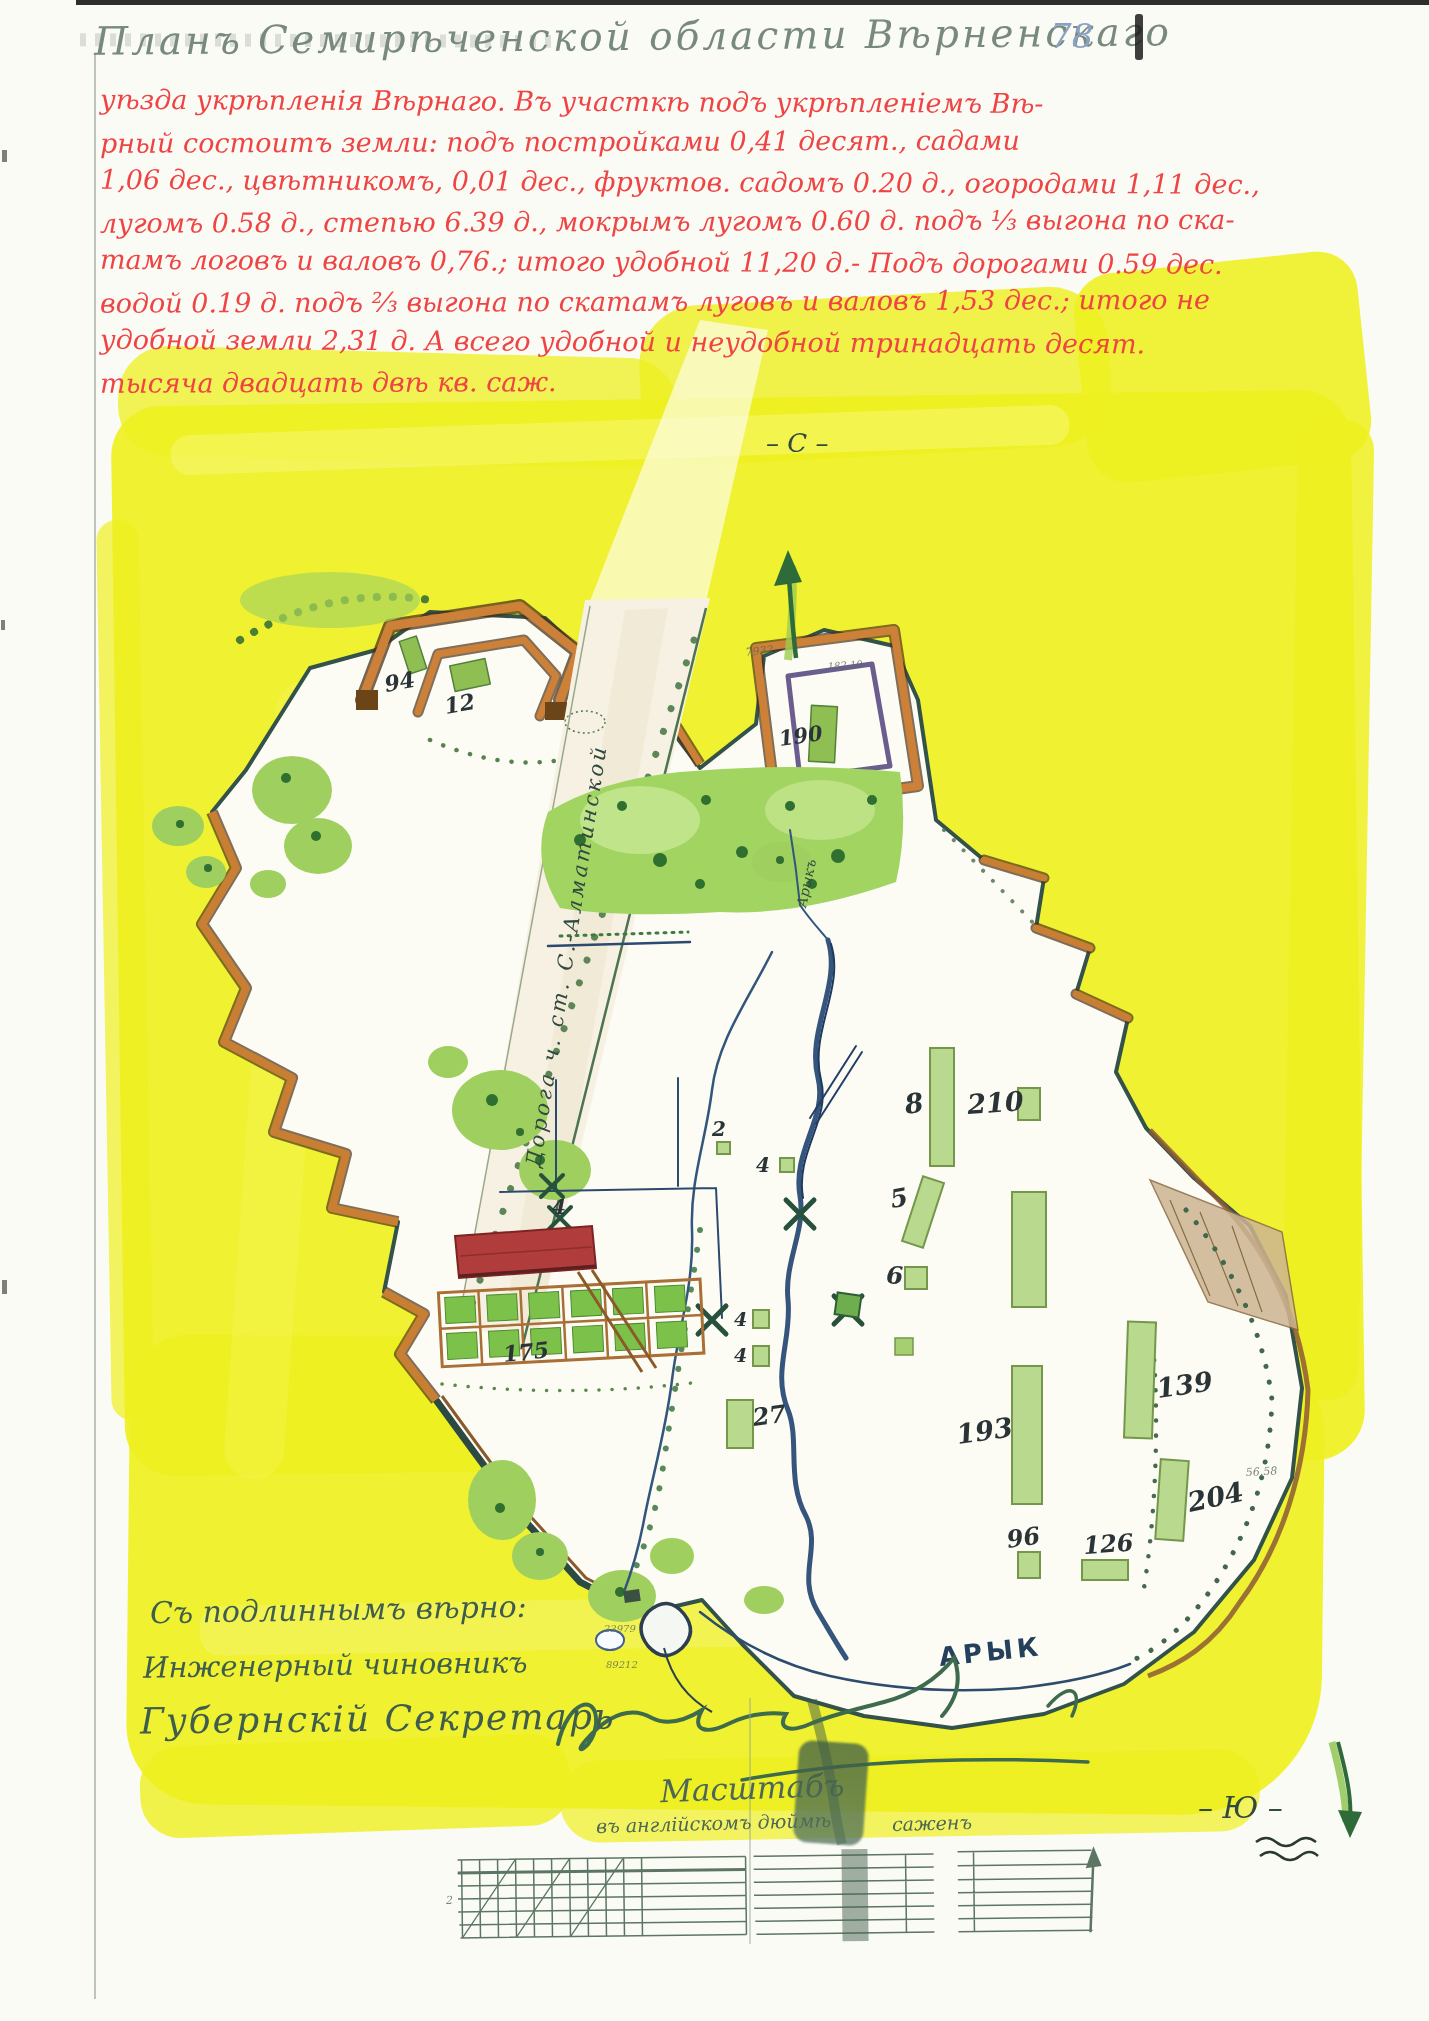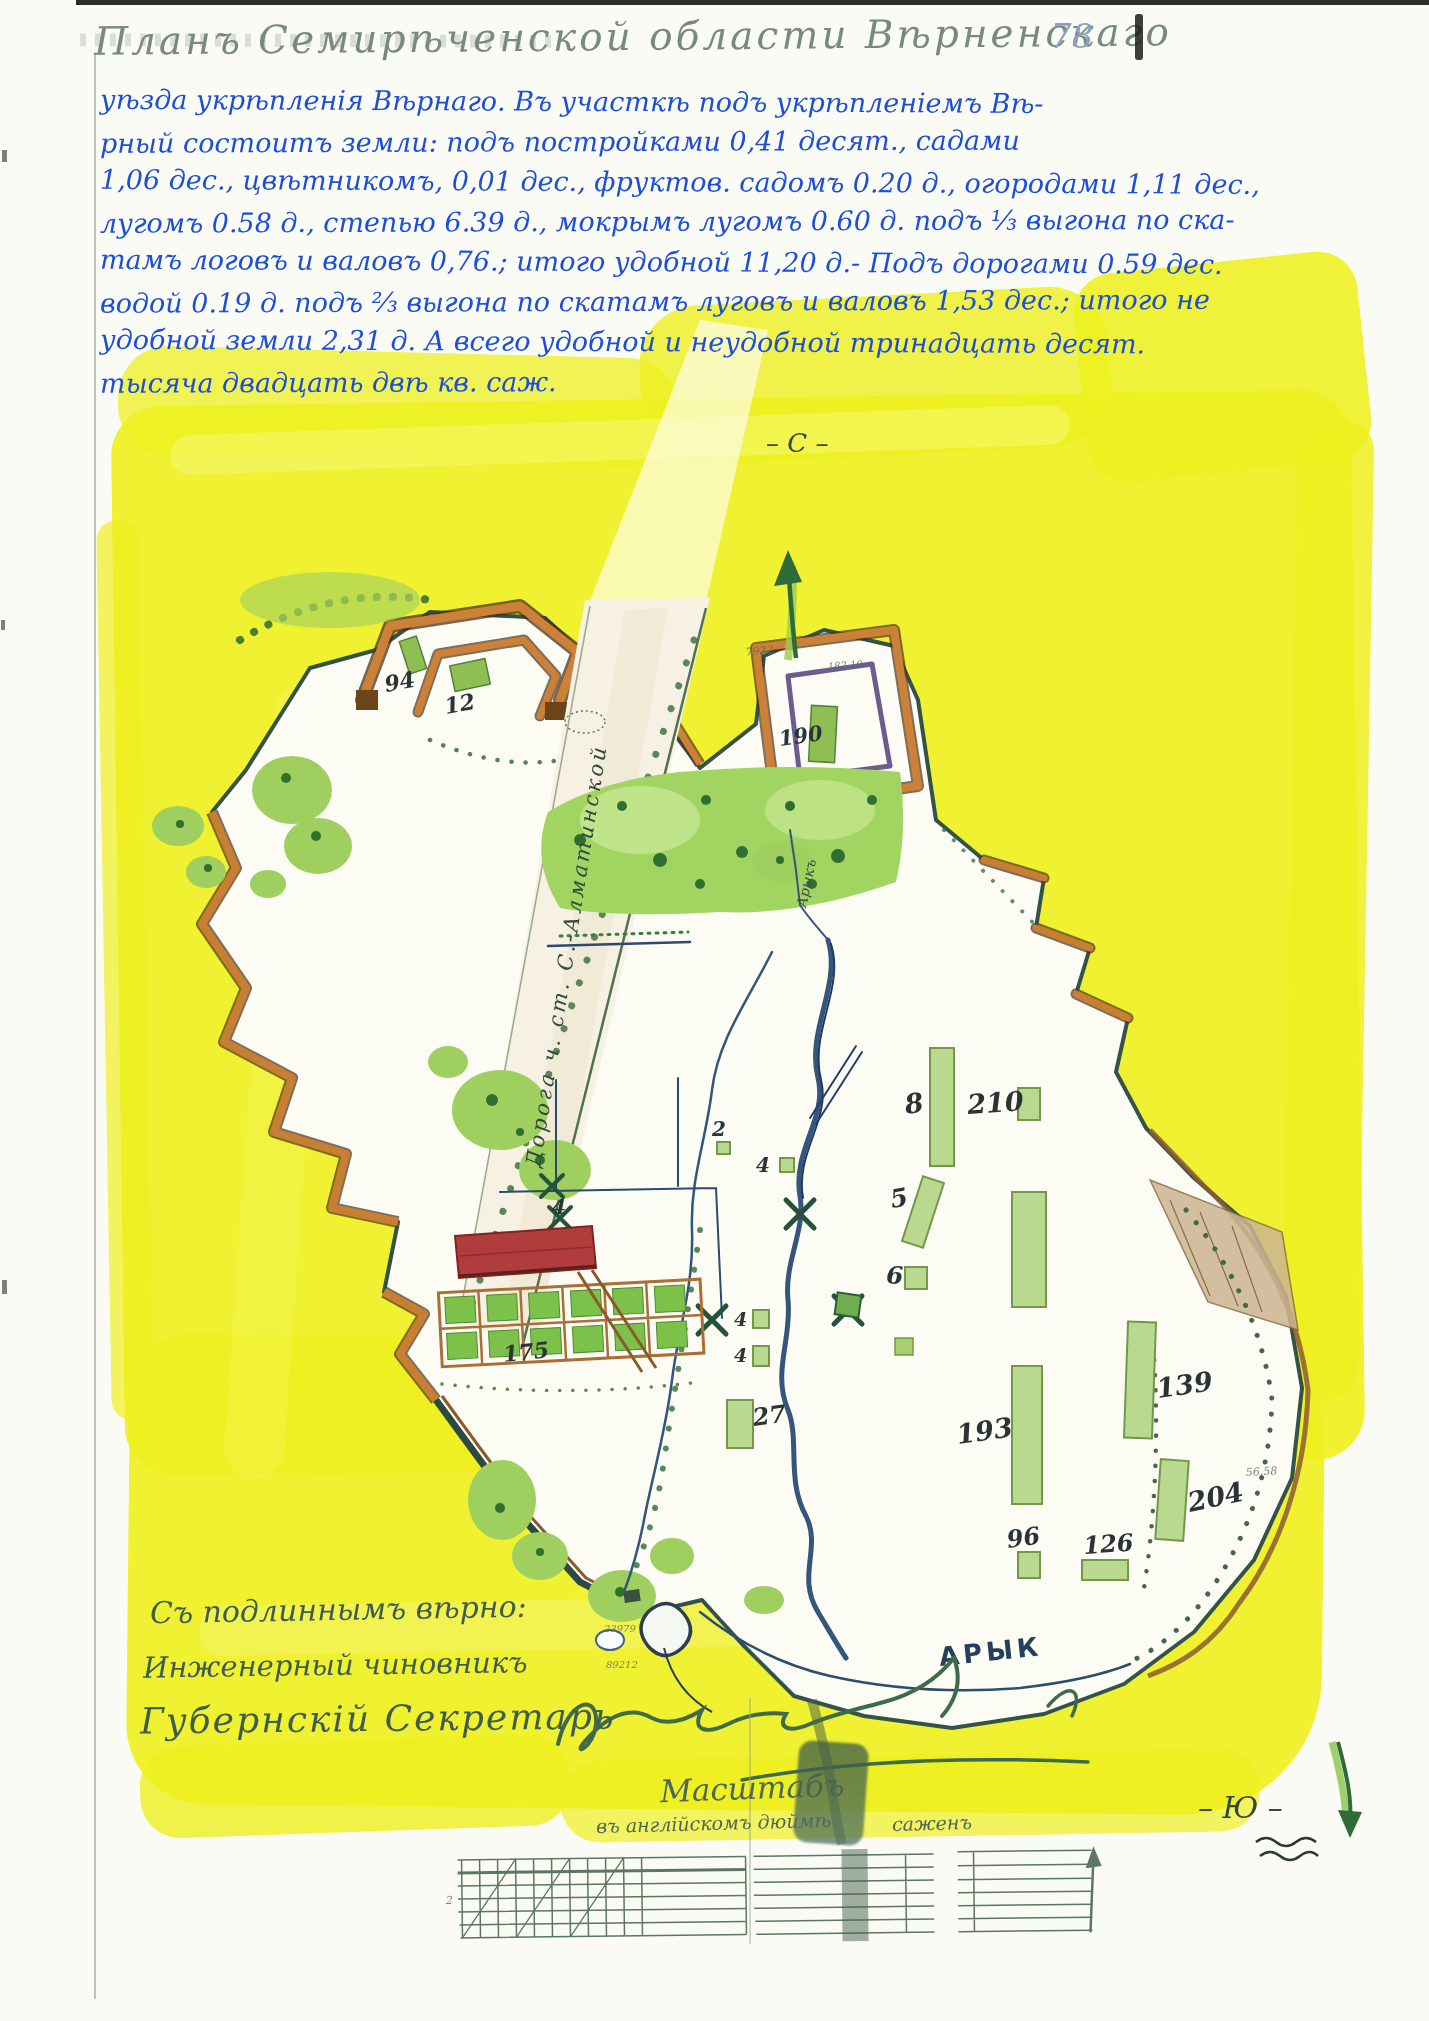--- a/index.html
+++ b/index.html
@@ -3,21 +3,21 @@
 <meta charset="utf-8">
 <style>
   html,body{margin:0;padding:0;background:#dddcd6;}
   .page{position:relative;width:1429px;height:2021px;background:#fbfbf6;overflow:hidden;
         font-family:"DejaVu Serif", serif;}
   .abs{position:absolute;}
   .hl{position:absolute;background:#eef01f;}
   .hw{font-style:italic;color:#57695f;}
   .title{left:94px;top:14px;font-size:39px;letter-spacing:3px;color:#78897e;transform:rotate(-0.5deg);white-space:nowrap;}
   .pageno{left:1050px;top:16px;font-size:34px;color:#8ba1c4;font-style:italic;}
-  .body-block{left:100px;top:82px;width:1020px;font-size:27px;line-height:40px;color:#1d4ed8;}
+  .body-block{left:100px;top:82px;width:1020px;font-size:27px;line-height:40px;color:#ef4444;}
   .body-block div{white-space:nowrap;}
   .body-block div:nth-child(odd){transform:rotate(.25deg);}
   .body-block div:nth-child(even){transform:rotate(-.2deg);}
   .cert{color:#3f5d4c;white-space:nowrap;}
   .scalebox{color:#4c6658;white-space:nowrap;}
   svg text.pn{font-family:"DejaVu Serif",serif;font-style:italic;font-weight:600;fill:#2a3336;}
   svg text.micro{font-family:"DejaVu Serif",serif;font-style:italic;fill:#5a685e;opacity:.8;}
   svg text.lab{font-family:"DejaVu Serif",serif;font-style:italic;fill:#31493f;}
   .edge-mark{left:1135px;top:14px;width:8px;height:46px;background:#1c1c1c;border-radius:3px;opacity:.85;}
   .topline{left:76px;top:0;width:1353px;height:5px;background:#2e2e2c;}

